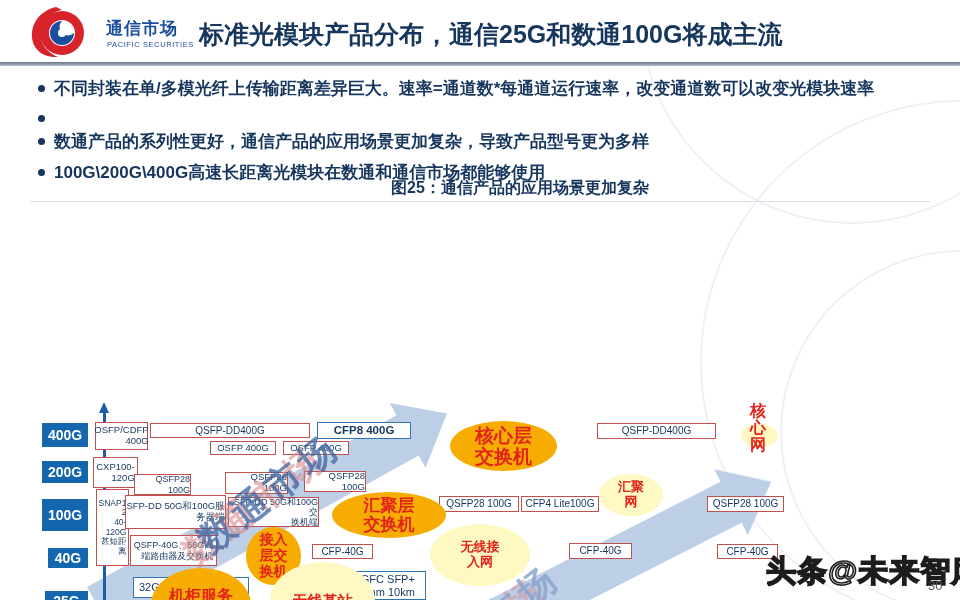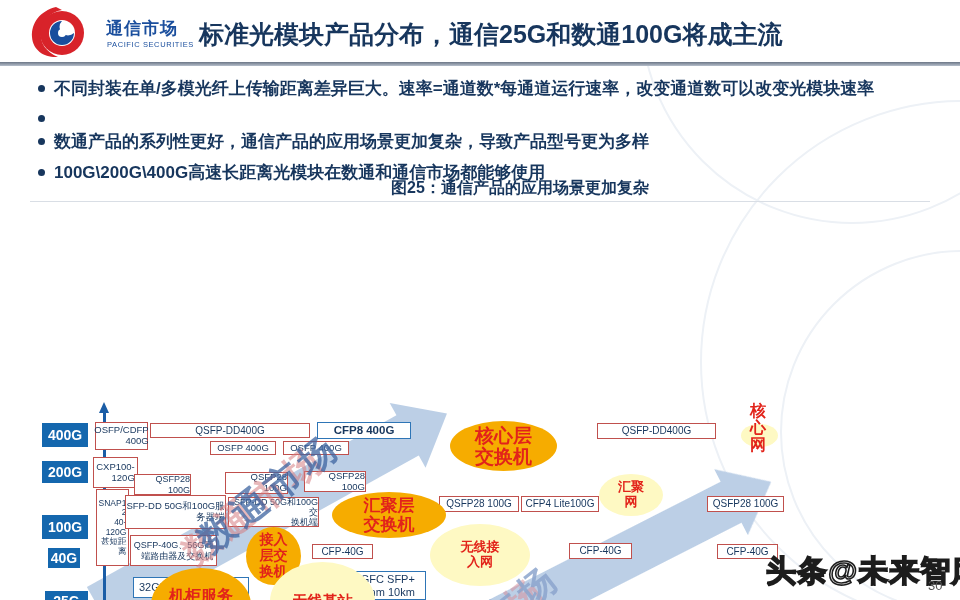--- a/index.html
+++ b/index.html
@@ -97,22 +97,22 @@
 <div id="caption-divider"></div>
 
 <div id="chart">
   <div id="arrow1" class="arrow"></div>
   <div id="arrow2" class="arrow"></div>
   <div id="yaxis"></div>
 
   <div id="ylabels">
       <div class="axl" style="left: 42px; top: 223px; width: 46px; height: 24px;">400G</div>
       <div class="axl" style="left: 42px; top: 261px; width: 46px; height: 22px;">200G</div>
-      <div class="axl" style="left: 42px; top: 299px; width: 46px; height: 24px; margin-top: 16px;">100G</div>
-      <div class="axl" style="left: 48px; top: 348px; width: 32px; height: 20px;">40G</div>
+      <div class="axl" style="left: 42px; top: 299px; width: 46px; height: 32px;">100G</div>
+      <div class="axl" style="left: 48px; top: 348px; width: 40px; height: 20px;">40G</div>
       <div class="axl" style="left: 45px; top: 391px; width: 43px; height: 20px;">25G</div>
     </div>
   <div id="xlabels"></div>
   <div id="boxes">
       <div class="box" style="left: 95px; top: 222px; width: 53px; height: 28px; font-size: 9.5px;">OSFP/CDFP
 400G</div>
       <div class="box" style="left: 150px; top: 223px; width: 160px; height: 15px;">QSFP-DD400G</div>
       <div class="box bb" style="left: 317px; top: 222px; width: 94px; height: 17px; font-size: 11.5px;">CFP8 400G</div>
       <div class="box" style="left: 210px; top: 241px; width: 66px; height: 14px; font-size: 9.5px;">OSFP 400G</div>
       <div class="box" style="left: 283px; top: 241px; width: 66px; height: 14px; font-size: 9.5px;">OSFP 400G</div>

